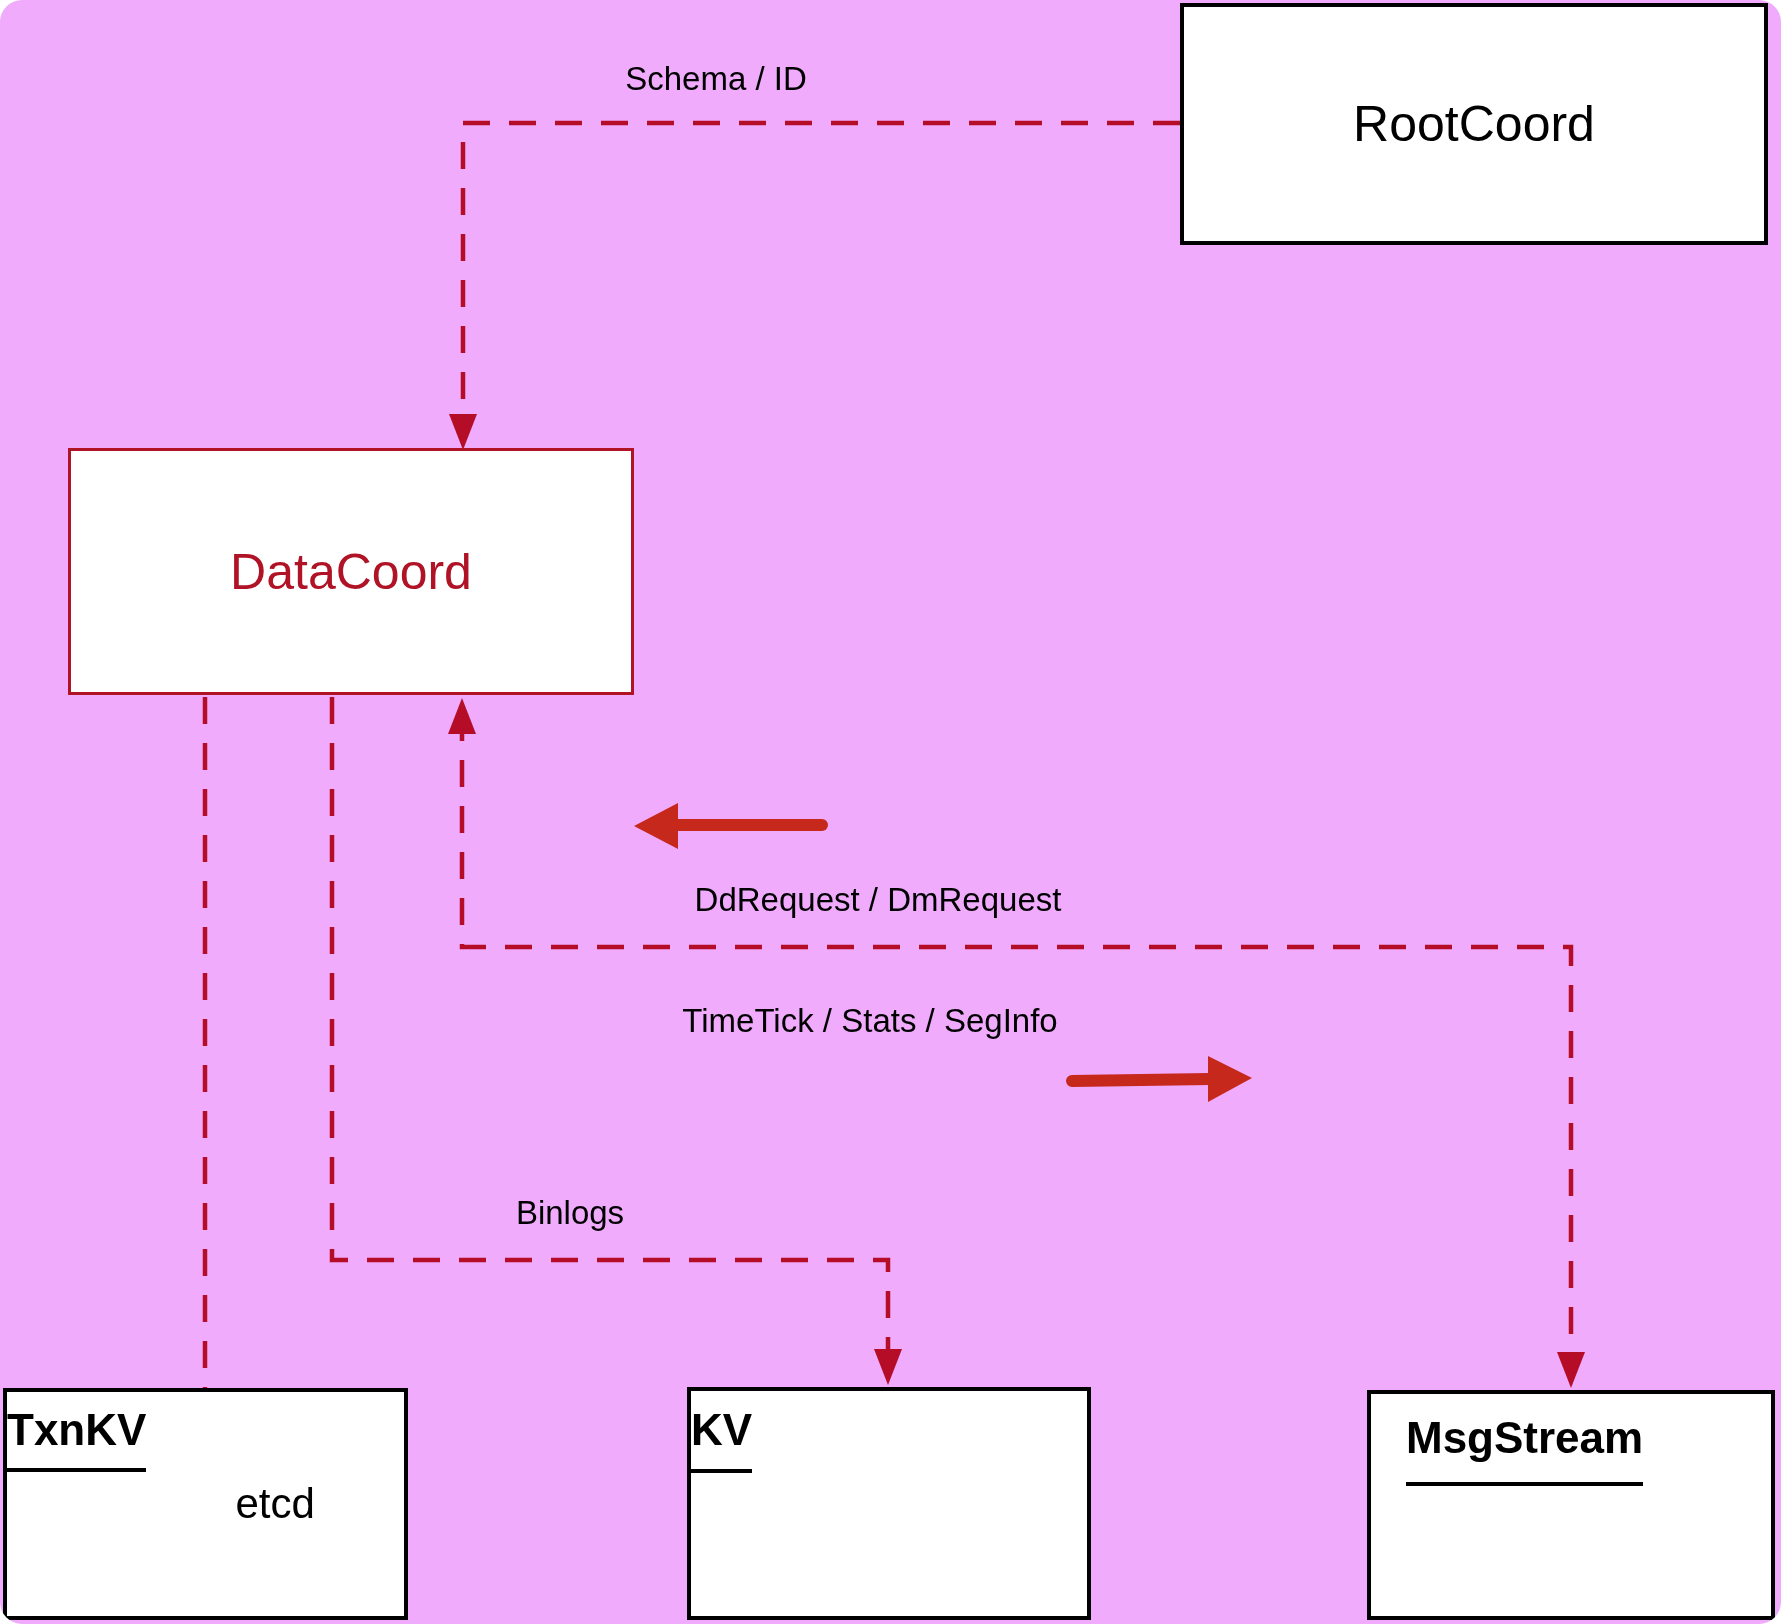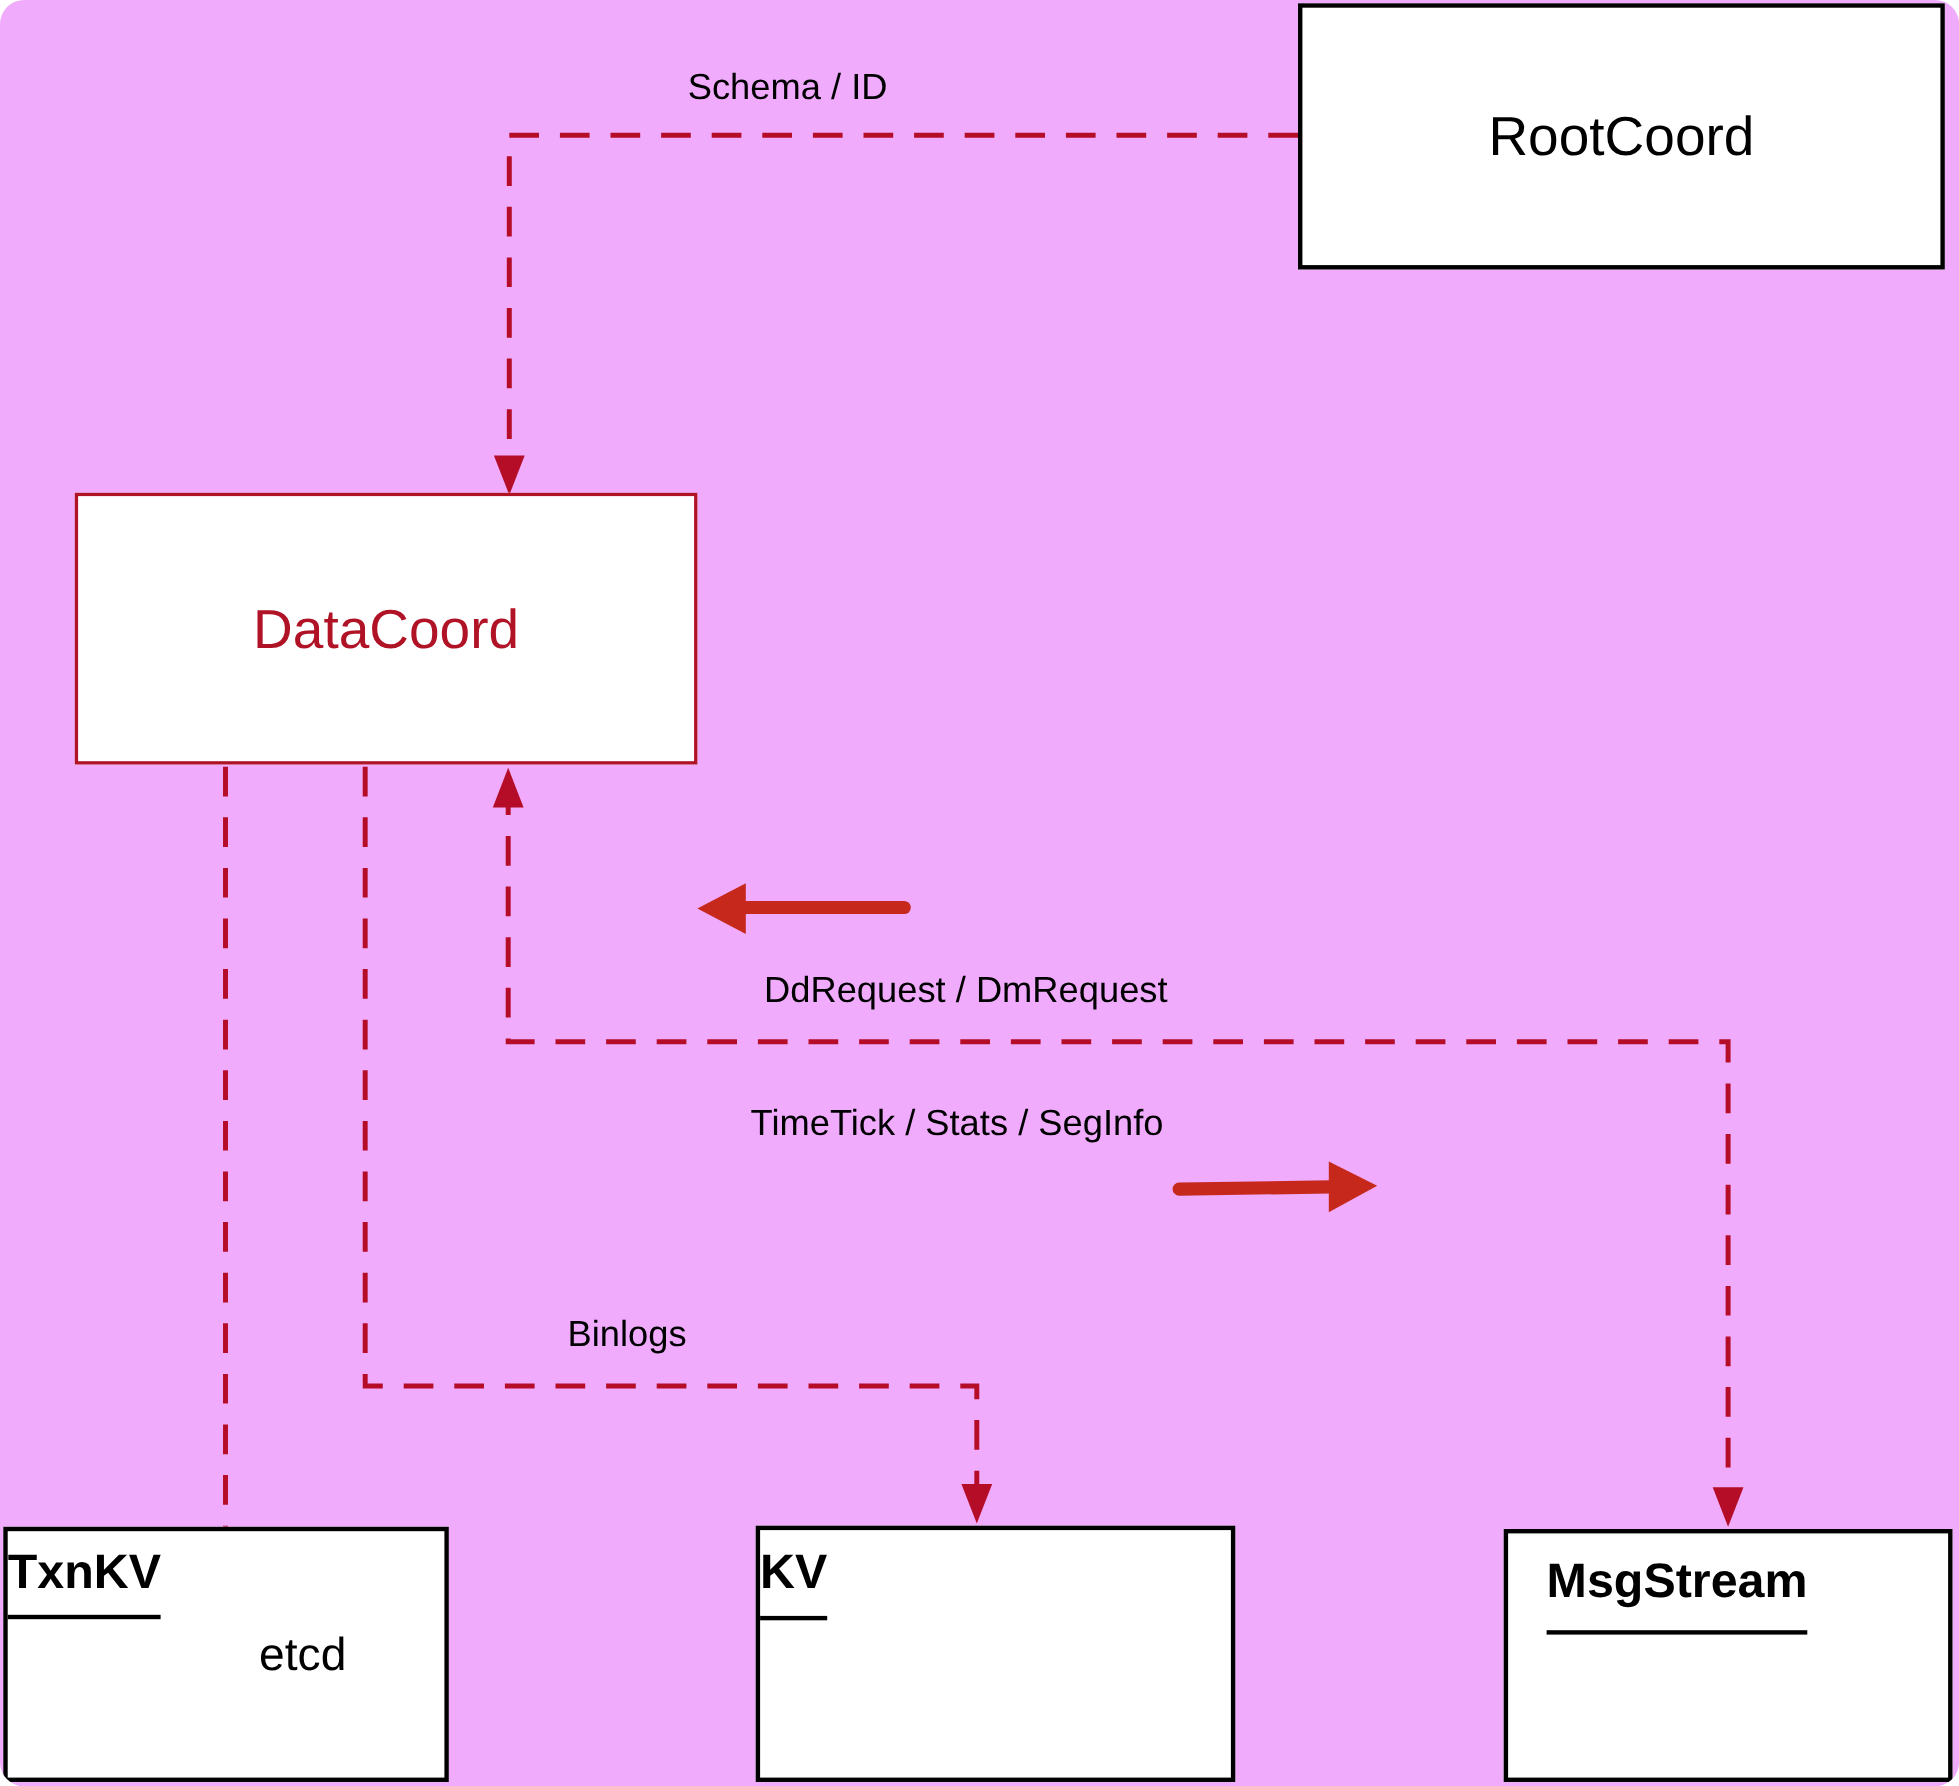--- a/index.html
+++ b/index.html
@@ -95,21 +95,21 @@
 
   <div class="node" id="datacoord" style="left:68px;top:448px;width:566px;height:247px;">
     <span class="node-title">DataCoord</span>
   </div>
 
   <div class="table-node" style="left:3px;top:1388px;width:405px;height:232px;">
     <div class="table-header" style="height:80px;">TxnKV</div>
     <div class="table-body">etcd</div>
   </div>
 
-  <div class="table-node" style="left:687px;top:1387px;width:436px;height:233px;">
+  <div class="table-node" style="left:687px;top:1387px;width:404px;height:233px;">
     <div class="table-header" style="height:82px;">KV</div>
   </div>
 
   <div class="table-node" style="left:1367px;top:1390px;width:408px;height:230px;">
     <div class="table-header" style="height:92px;margin-left:35px;">MsgStream</div>
   </div>
 
   <div class="edge-label" style="left:716px;top:79px;">Schema / ID</div>
 
   <div class="edge-label" style="left:878px;top:900px;">DdRequest / DmRequest</div>

